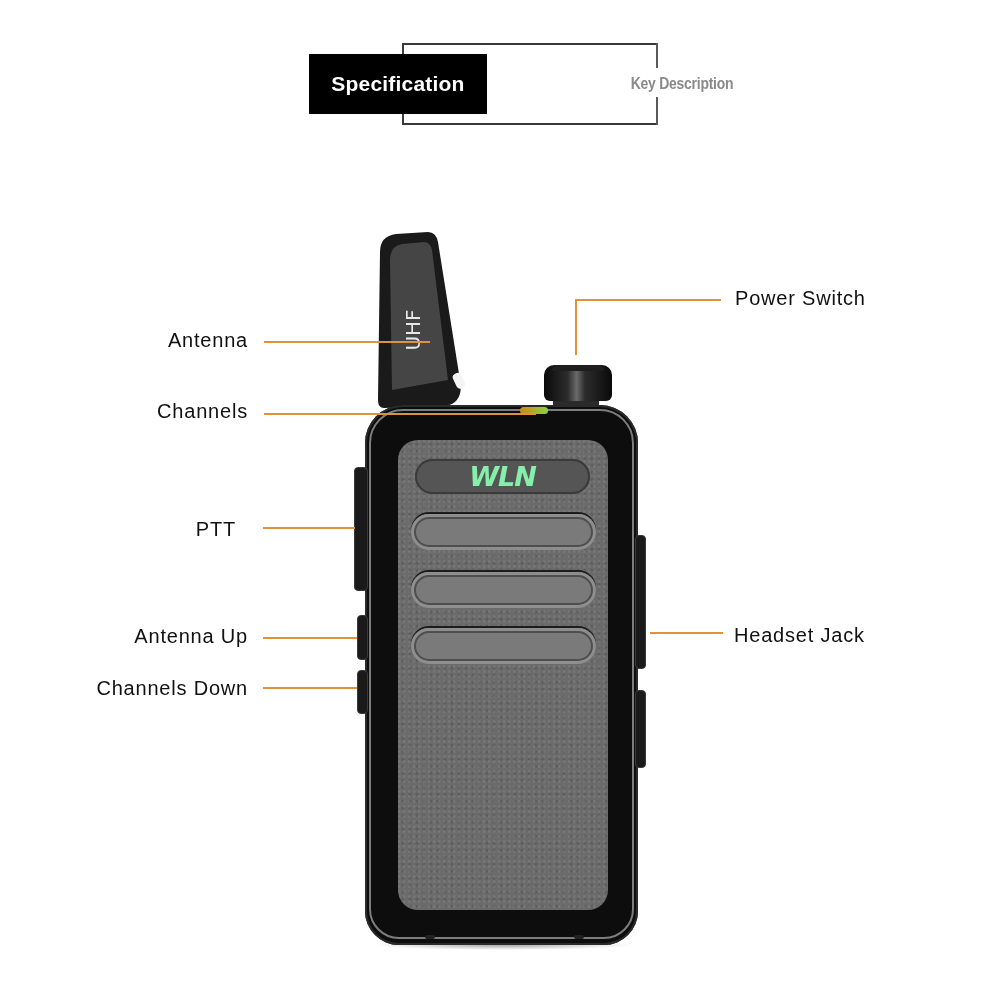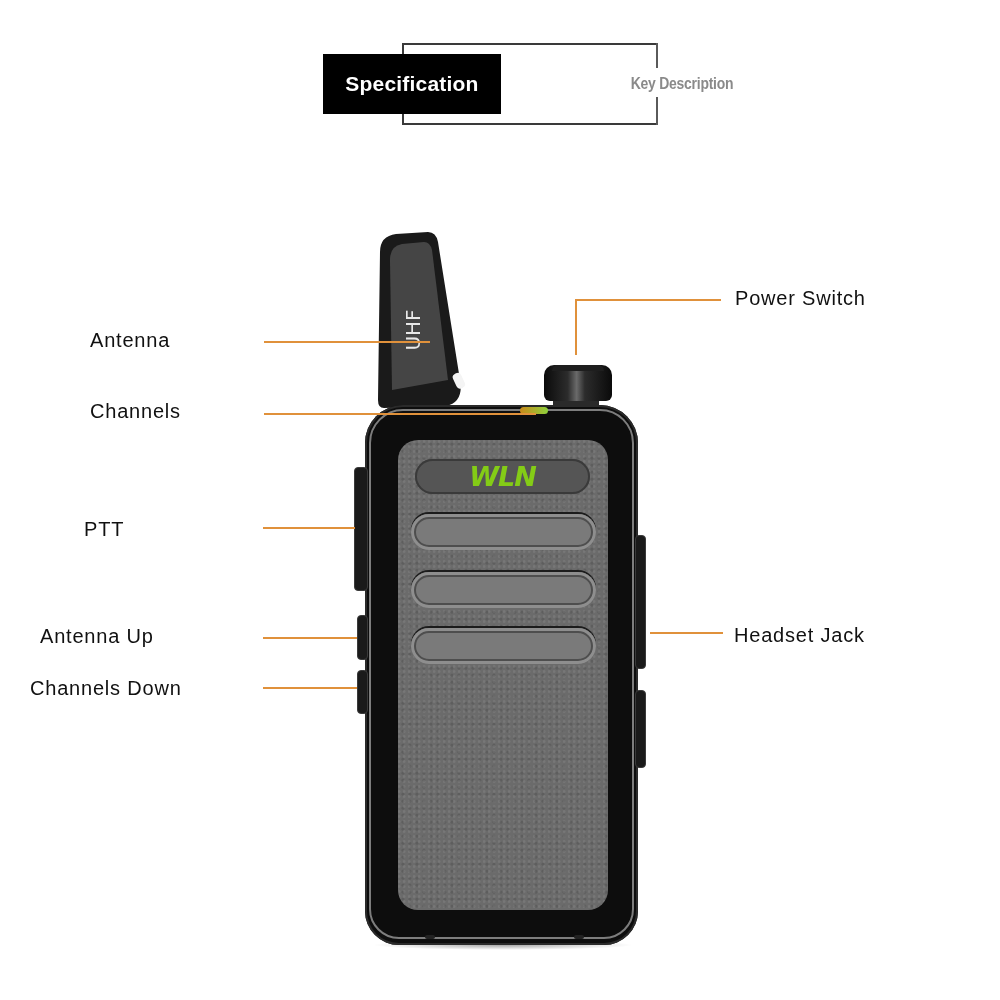--- a/index.html
+++ b/index.html
@@ -2,36 +2,36 @@
 <html><head>
 <meta charset="utf-8">
 <style>
   html,body{margin:0;padding:0;background:#ffffff;}
   body{width:1000px;height:1000px;position:relative;overflow:hidden;font-family:"Liberation Sans",sans-serif;}
   .abs{position:absolute;}
   
   .tab-outline{left:402px;top:43px;width:256px;height:82px;border:2px solid #3a3a3a;border-right:none;box-sizing:border-box;}
   .tab-outline-right-top{left:656px;top:43px;width:2px;height:25px;background:#5a5a5a;}
   .tab-outline-right-bot{left:656px;top:97px;width:2px;height:28px;background:#5a5a5a;}
-  .tab-active{left:323px;top:54px;width:178px;height:60px;background:#000;color:#fff;font-weight:bold;font-size:21px;display:flex;align-items:center;justify-content:center;letter-spacing:0.2px;}
+  .tab-active{left:309px;top:54px;width:178px;height:60px;background:#000;color:#fff;font-weight:bold;font-size:21px;display:flex;align-items:center;justify-content:center;letter-spacing:0.2px;}
   .tab-inactive{left:612px;top:70px;width:140px;height:28px;color:#8a8a8a;font-weight:bold;font-size:17px;display:flex;align-items:center;justify-content:center;transform:scaleX(0.82);letter-spacing:-0.3px;}
   
   .label{font-weight:normal;font-size:20px;color:#111;letter-spacing:0.8px;white-space:nowrap;}
-  .label.right-al{}
+  .label.right-al{text-align:right;}
   .line{background:#e0913b;height:2px;}
   .vline{background:#e0913b;width:2px;}
   
   .shadow{left:372px;top:940px;width:262px;height:10px;border-radius:50%;background:radial-gradient(ellipse at center,rgba(0,0,0,0.35) 0%,rgba(0,0,0,0) 70%);}
   .body-shell{left:365px;top:405px;width:273px;height:540px;background:#0d0d0d;border-radius:38px 38px 34px 34px;box-shadow:inset 0 0 0 2px #2a2a2a;}
   .body-rim{left:369px;top:409px;width:265px;height:530px;border-radius:34px 34px 30px 30px;border:2px solid #9a9a9a;box-sizing:border-box;opacity:0.8;}
   .panel{left:398px;top:440px;width:210px;height:470px;border-radius:20px;background:#6b6b6b;
     background-image:radial-gradient(circle at 20% 30%,rgba(255,255,255,0.08) 0 1px,transparent 2px),radial-gradient(circle at 70% 60%,rgba(0,0,0,0.12) 0 1px,transparent 2px);
     background-size:5px 5px,7px 7px;}
   .logo-slot{left:415px;top:459px;width:175px;height:35px;border-radius:18px;background:#555;box-shadow:inset 0 0 0 2px #3a3a3a;display:flex;align-items:center;justify-content:center;}
-  .logo-text{color:#84cc16;font-size:27px;font-weight:bold;font-family:"DejaVu Sans",sans-serif;letter-spacing:-1px;font-style:italic;}
+  .logo-text{color:#86efac;font-size:27px;font-weight:bold;font-family:"DejaVu Sans",sans-serif;letter-spacing:-1px;font-style:italic;}
   .grille{left:411px;width:185px;height:36px;border-radius:19px;background:#7a7a7a;box-shadow:inset 0 0 0 3px #8e8e8e,inset 0 0 0 5px #4e4e4e,0 -2px 0 0 #1c1c1c;}
   .antenna{left:376px;top:230px;width:90px;height:180px;}
   .knob-base{left:553px;top:396px;width:46px;height:16px;background:#2a2a2a;border-radius:4px;}
   .knob{left:544px;top:365px;width:68px;height:36px;background:linear-gradient(90deg,#0a0a0a 0%,#2c2c2c 35%,#6a6a6a 48%,#2c2c2c 60%,#0a0a0a 100%);border-radius:10px 10px 6px 6px;}
   .knob-top{left:552px;top:365px;width:52px;height:6px;background:#1e1e1e;border-radius:8px 8px 0 0;}
   .led{left:520px;top:407px;width:28px;height:7px;border-radius:4px;background:linear-gradient(90deg,#c98a1a,#8fd13c);}
   .side-btn{background:#1a1a1a;border:1px solid #3a3a3a;border-radius:4px;}
   .foot{width:10px;height:4px;background:#222;border-radius:2px;}
 </style>
 </head>

